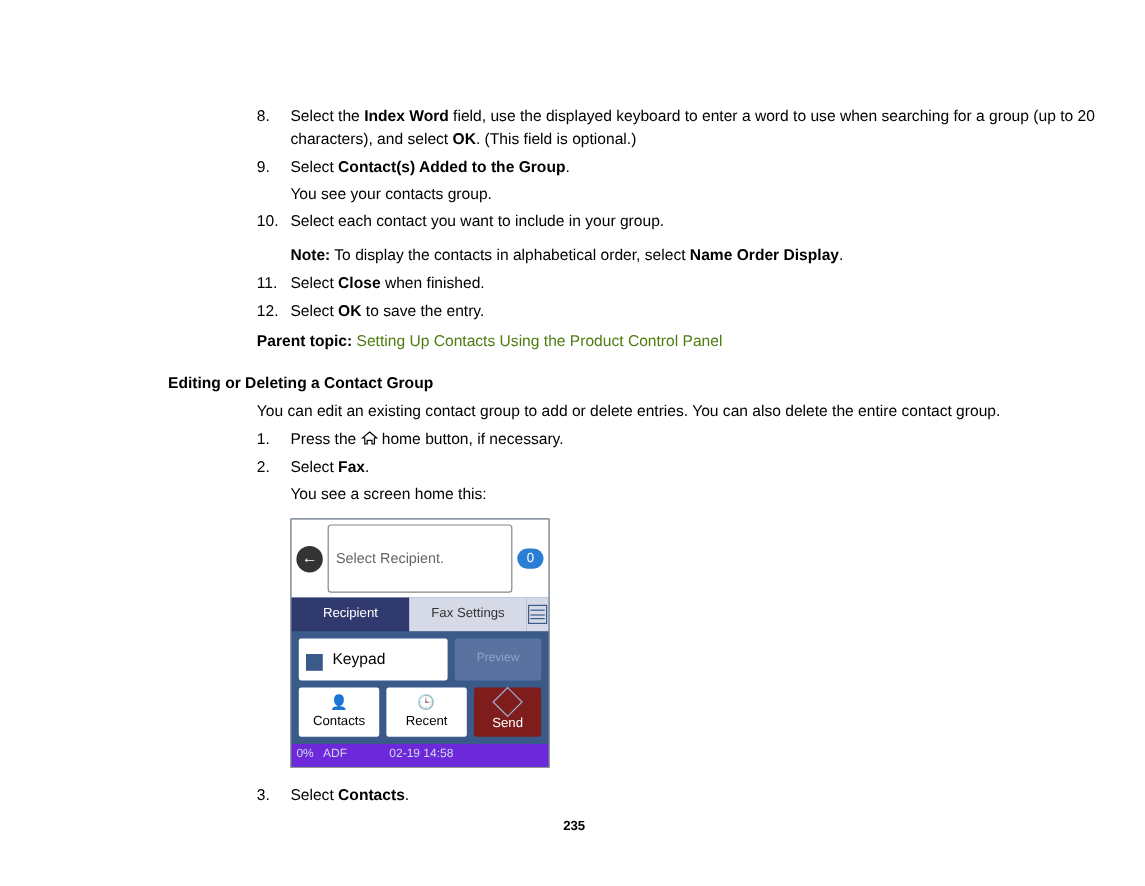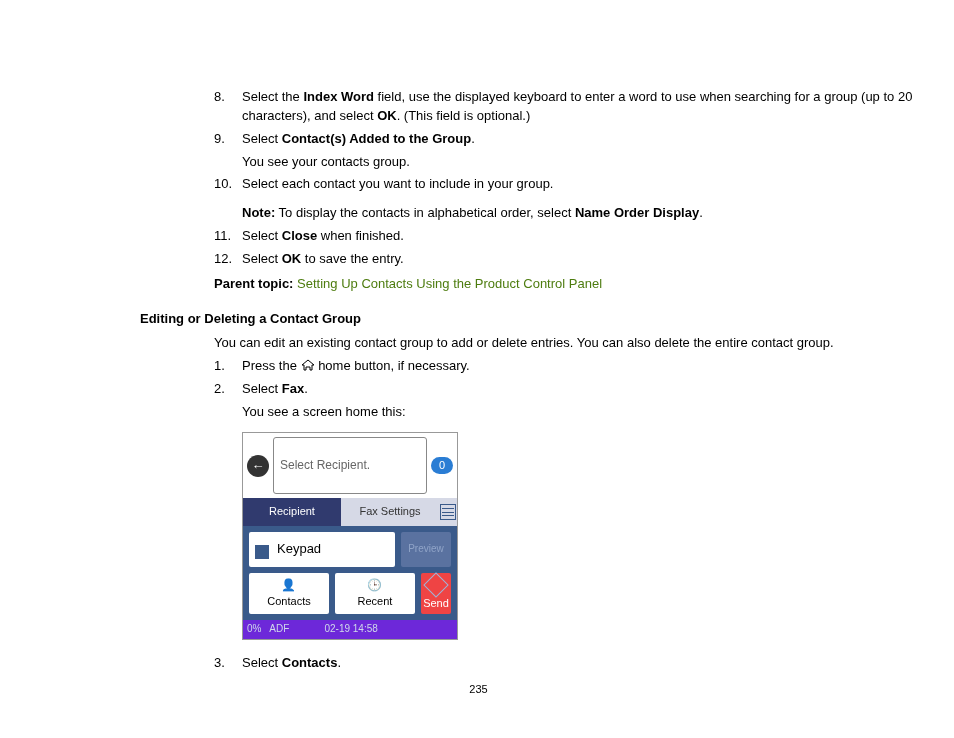--- a/index.html
+++ b/index.html
@@ -7,41 +7,41 @@
   .content{margin-left:140px;width:790px}
   .indent{margin-left:74px}
   ol.main{list-style:none;margin:0;padding:0}
   ol.main>li{display:flex;margin-bottom:4px}
   ol.main>li>.num{width:28px;flex-shrink:0}
   ol.main>li>.txt{flex:1}
   .sp{margin-top:10px}
   .heading{font-weight:bold;margin:16px 0 6px 0}
   a.link{color:#4d7c0f;text-decoration:none}
   .parent{margin-top:6px}
-  .pgnum{text-align:center;font-size:11px;font-weight:normal;position:absolute;bottom:40px;left:3px;right:0}
+  .pgnum{text-align:center;font-size:11px;font-weight:bold;position:absolute;bottom:40px;left:3px;right:0}
   .screenshot{margin:10px 0 10px 0;border:1px solid #999;width:214px;font-family:Arial,sans-serif;background:#3a5a8a}
   .sr-top{background:#fff;display:flex;align-items:center;padding:4px;gap:4px}
   .sr-back{width:22px;height:22px;border-radius:50%;background:#333;color:#fff;display:flex;align-items:center;justify-content:center;font-size:13px;font-weight:bold}
   .sr-input{flex:1;border:1px solid #888;border-radius:3px;padding:19px 6px;color:#666;font-size:12px;background:#fff}
   .sr-badge{background:#2a7dd4;color:#fff;border-radius:10px;padding:1px 8px;font-size:11px}
   .sr-tabs{display:flex}
   .sr-tab{flex:1;text-align:center;padding:6px 2px;font-size:11px}
   .sr-tab.active{background:#303a6e;color:#fff}
   .sr-tab.inactive{background:#d6d9e6;color:#333}
   .sr-menu{width:18px;background:#d6d9e6;display:flex;align-items:center;justify-content:center}
   .sr-menu-ico{width:12px;height:12px;border:1px solid #3a5a8a;display:flex;flex-direction:column;justify-content:space-evenly;padding:1px}
   .sr-menu-ico span{height:1px;background:#3a5a8a}
   .sr-mid{display:flex;background:#3a5a8a;padding:6px;gap:6px}
   .sr-keypad{flex:1;background:#fff;border-radius:2px;padding:8px 6px;display:flex;align-items:flex-end;gap:8px;font-size:13px}
   .sr-kp-icon{width:14px;height:14px;background:#3a5a8a;display:inline-block}
-  .sr-preview{width:50px;background:#5a72a0;border-radius:2px;display:flex;align-items:center;justify-content:center;color:#90a4c8;font-size:10px}
+  .sr-preview{width:72px;background:#5a72a0;border-radius:2px;display:flex;align-items:center;justify-content:center;color:#90a4c8;font-size:10px}
   .sr-bot{display:flex;background:#3a5a8a;padding:0 6px 6px 6px;gap:6px}
   .sr-cell{flex:1;background:#fff;border-radius:2px;padding:4px 0;text-align:center;font-size:11px}
   .sr-cell .ic{font-size:12px;color:#3a5a8a;display:block}
-  .sr-send{width:30px;background:#ef4444;border-radius:2px;color:#fff;font-size:11px;display:flex;flex-direction:column;align-items:center;justify-content:center}
+  .sr-send{width:56px;background:#7f1d1d;border-radius:2px;color:#fff;font-size:11px;display:flex;flex-direction:column;align-items:center;justify-content:center}
   .sr-send-ic{width:16px;height:16px;border:1px solid #9fb4d8;transform:rotate(45deg);margin-bottom:2px}
   .sr-status{background:#6d28d9;color:#cfd8ea;font-size:10px;display:flex;justify-content:space-between;padding:2px 4px}
 </style>
 </head>
 <body>
 
 <div class="page">
   <div class="content">
 
     <div class="indent">

